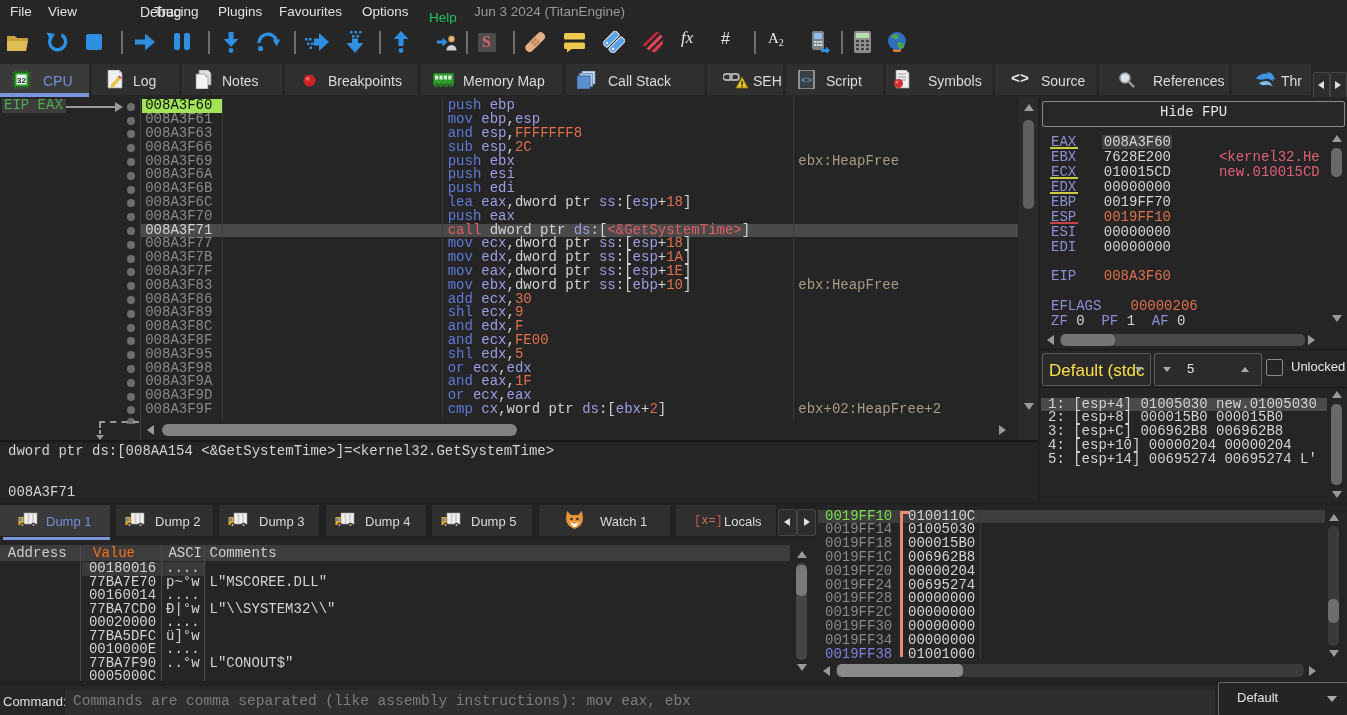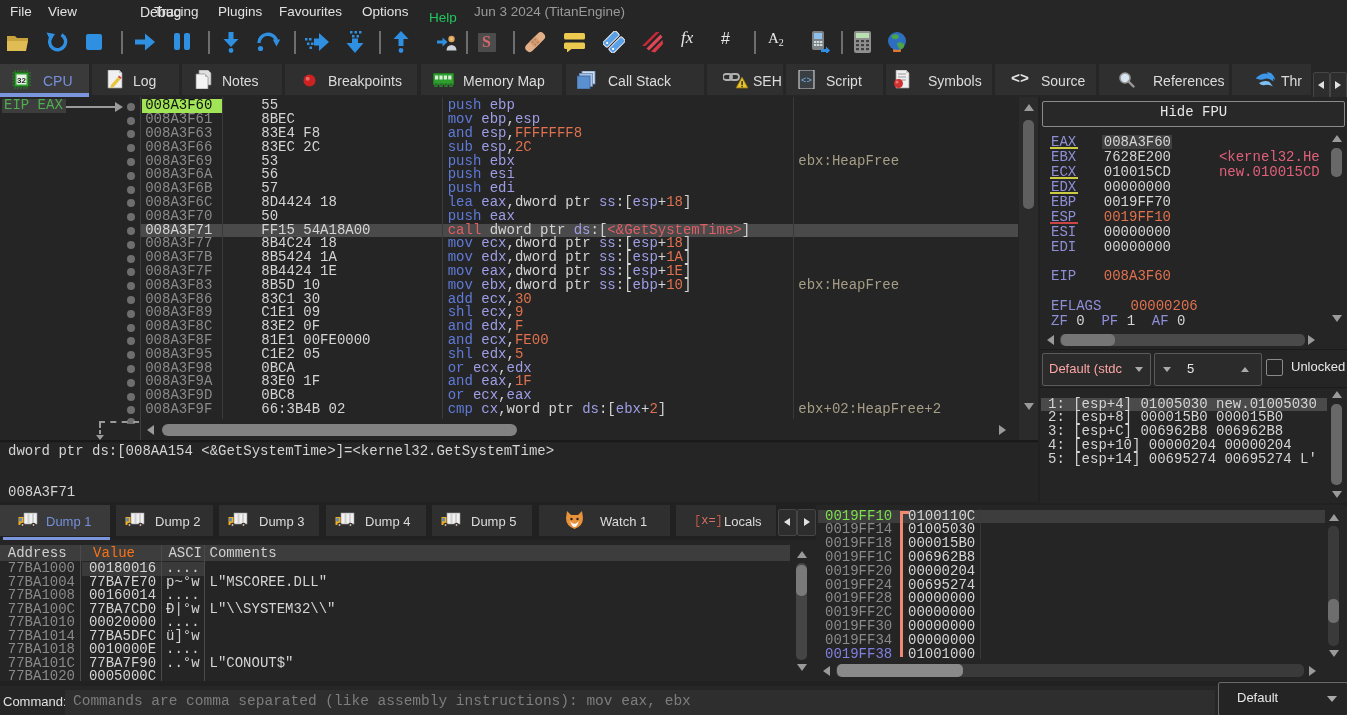--- a/index.html
+++ b/index.html
@@ -350,43 +350,20 @@
 008A3F86
 008A3F89
 008A3F8C
 008A3F8F
 008A3F95
 008A3F98
 008A3F9A
 008A3F9D
 008A3F9F</div>
 
-  <div class="m wh" style="left:261.3px;top:2.4px;">55
-8BEC
-83E4 F8
-83EC 2C
-53
-56
-57
-8D4424 18
-50
-FF15 54A18A00
-8B4C24 18
-8B5424 1A
-8B4424 1E
-8B5D 10
-83C1 30
-C1E1 09
-83E2 0F
-81E1 00FE0000
-C1E2 05
-0BCA
-83E0 1F
-0BC8
-66:3B4B 02</div>
 
   <div class="m wh" style="left:447.7px;top:2.4px;"><span class="bl">push</span> <span class="rg">ebp</span>
 <span class="bl">mov</span> <span class="rg">ebp</span>,<span class="rg">esp</span>
 <span class="bl">and</span> <span class="rg">esp</span>,<span class="nm">FFFFFFF8</span>
 <span class="bl">sub</span> <span class="rg">esp</span>,<span class="nm">2C</span>
 <span class="bl">push</span> <span class="rg">ebx</span>
 <span class="bl">push</span> <span class="rg">esi</span>
 <span class="bl">push</span> <span class="rg">edi</span>
 <span class="bl">lea</span> <span class="rg">eax</span>,dword ptr <span class="rg">ss</span>:[<span class="rg">esp</span>+<span class="nm">18</span>]
 <span class="bl">push</span> <span class="rg">eax</span>
@@ -527,29 +504,20 @@
   <div class="m" style="left:93px;top:6.5px;color:#f97316;">Value</div>
   <div class="m" style="left:168.4px;top:6.5px;color:#d0d0d0;">ASCI</div>
   <div class="m" style="left:209.5px;top:6.5px;color:#d0d0d0;">Comments</div>
 
   <div class="abs" style="left:82px;top:22px;width:122px;height:13.5px;background:#3a3a3a;"></div>
 
   <div class="vline" style="left:80.4px;top:5px;height:141px;background:#4a4a4a;"></div>
   <div class="vline" style="left:160.6px;top:5px;height:141px;background:#4a4a4a;"></div>
   <div class="vline" style="left:204.2px;top:5px;height:141px;background:#4a4a4a;"></div>
 
-  <div class="m gy" style="left:7.8px;top:22px;line-height:13.5px;">77BA1000
-77BA1004
-77BA1008
-77BA100C
-77BA1010
-77BA1014
-77BA1018
-77BA101C
-77BA1020</div>
   <div class="m wh" style="left:88.9px;top:22px;line-height:13.5px;">00180016
 77BA7E70
 00160014
 77BA7CD0
 00020000
 77BA5DFC
 0010000E
 77BA7F90
 0005000C</div>
   <div class="m wh" style="left:166px;top:22px;line-height:13.5px;">....
@@ -664,21 +632,21 @@
 
   <div class="arr" style="left:7px;top:238px;border-top:5px solid transparent;border-bottom:5px solid transparent;border-right:7px solid #9a9a9a;"></div>
   <div class="track" style="left:20px;top:237px;width:245px;height:12px;background:#4a4a4a;"></div>
   <div class="thumb" style="left:21px;top:237px;width:54px;height:12px;background:#757575;"></div>
   <div class="arr" style="left:268px;top:238px;border-top:5px solid transparent;border-bottom:5px solid transparent;border-left:7px solid #9a9a9a;"></div>
 </div>
 
 <div id="combos" class="abs" style="left:1040px;top:349px;width:307px;height:38px;background:#252525;border-top:1px solid #1b1b1b;">
 
   <div class="abs" style="left:2px;top:3px;width:107px;height:31px;background:#2b2b2b;border:1px solid #5a5a5a;border-radius:2px;">
-    <div class="s" style="left:6px;top:7px;font-size:13px;color:#fca5a5;">Default (stdc</div>
+    <div class="s" style="left:6px;top:7px;font-size:17px;color:#fde047;">Default (stdc</div>
     <div class="arr" style="left:92px;top:13px;border-left:4.5px solid transparent;border-right:4.5px solid transparent;border-top:5.5px solid #aaa;"></div>
   </div>
 
   <div class="abs" style="left:114px;top:3px;width:106px;height:31px;background:#2b2b2b;border:1px solid #5a5a5a;border-radius:2px;">
     <div class="arr" style="left:8px;top:13px;border-left:4.5px solid transparent;border-right:4.5px solid transparent;border-top:5.5px solid #aaa;"></div>
     <div class="s" style="left:32px;top:7px;font-size:13px;color:#e8e8e8;">5</div>
     <div class="arr" style="left:86px;top:13px;border-left:4.5px solid transparent;border-right:4.5px solid transparent;border-bottom:5.5px solid #aaa;"></div>
   </div>
 
   <div class="abs" style="left:226px;top:9px;width:15px;height:15px;background:#242424;border:1.5px solid #8a8a8a;border-radius:2px;"></div>

